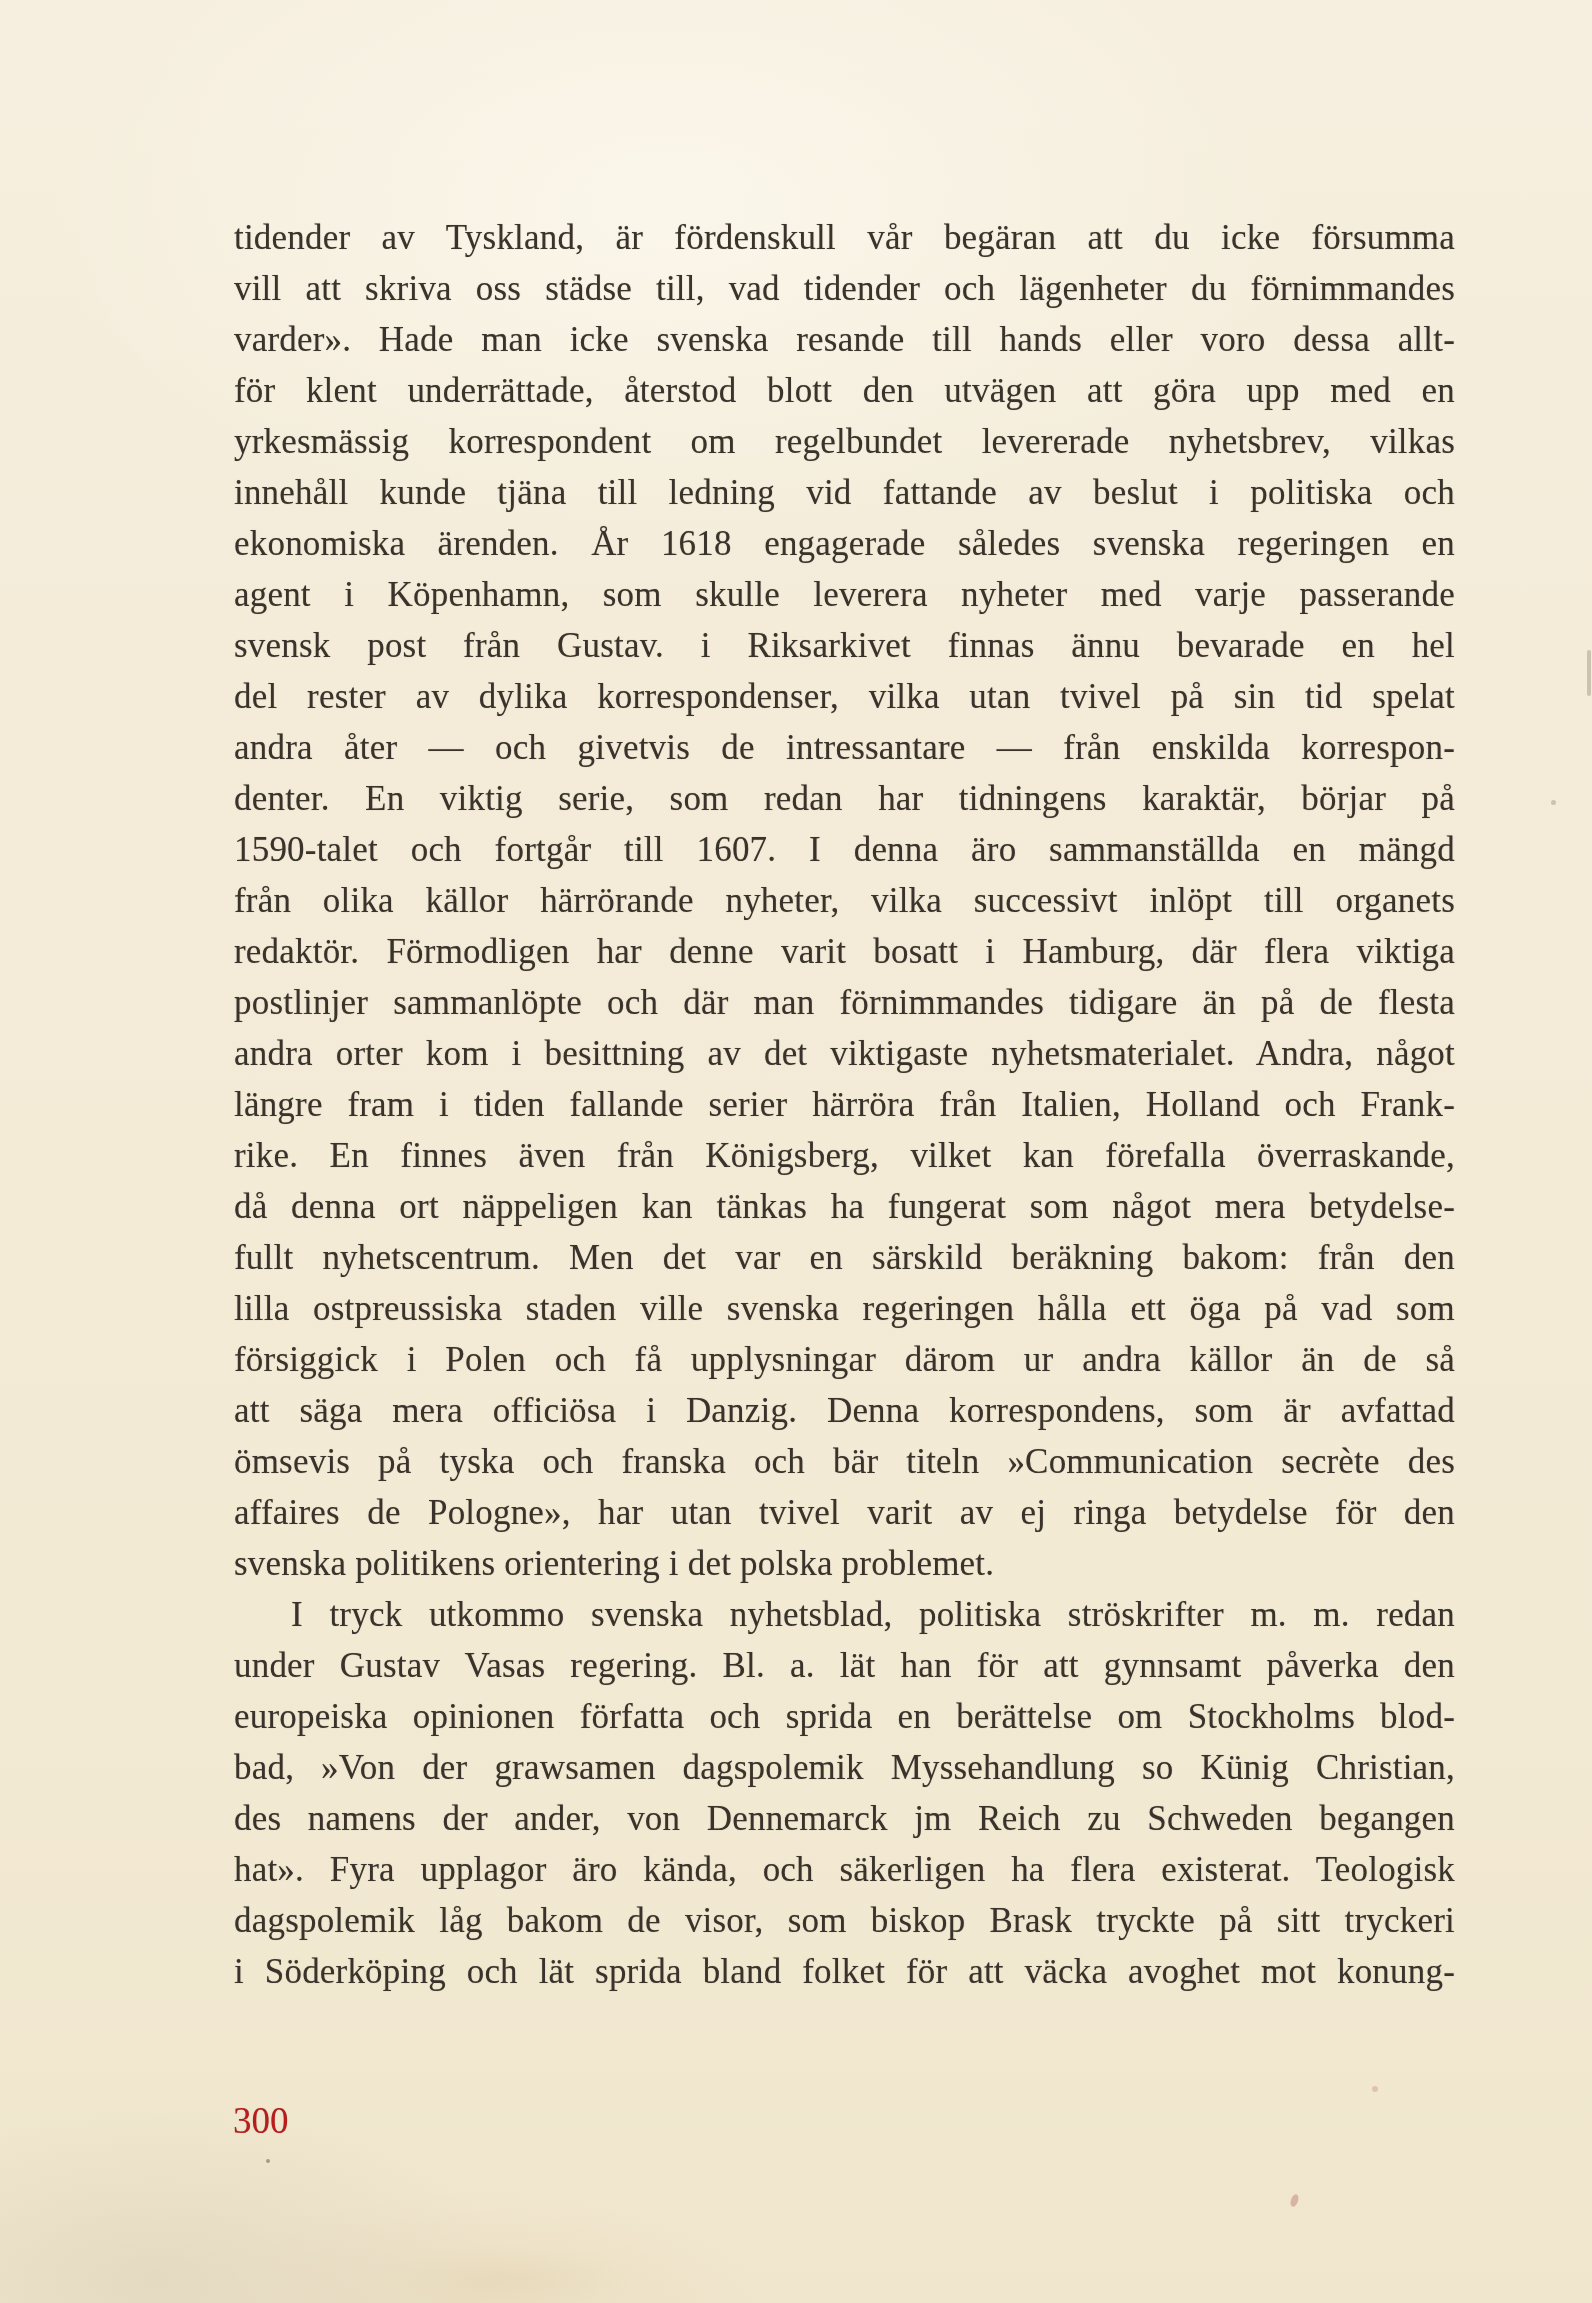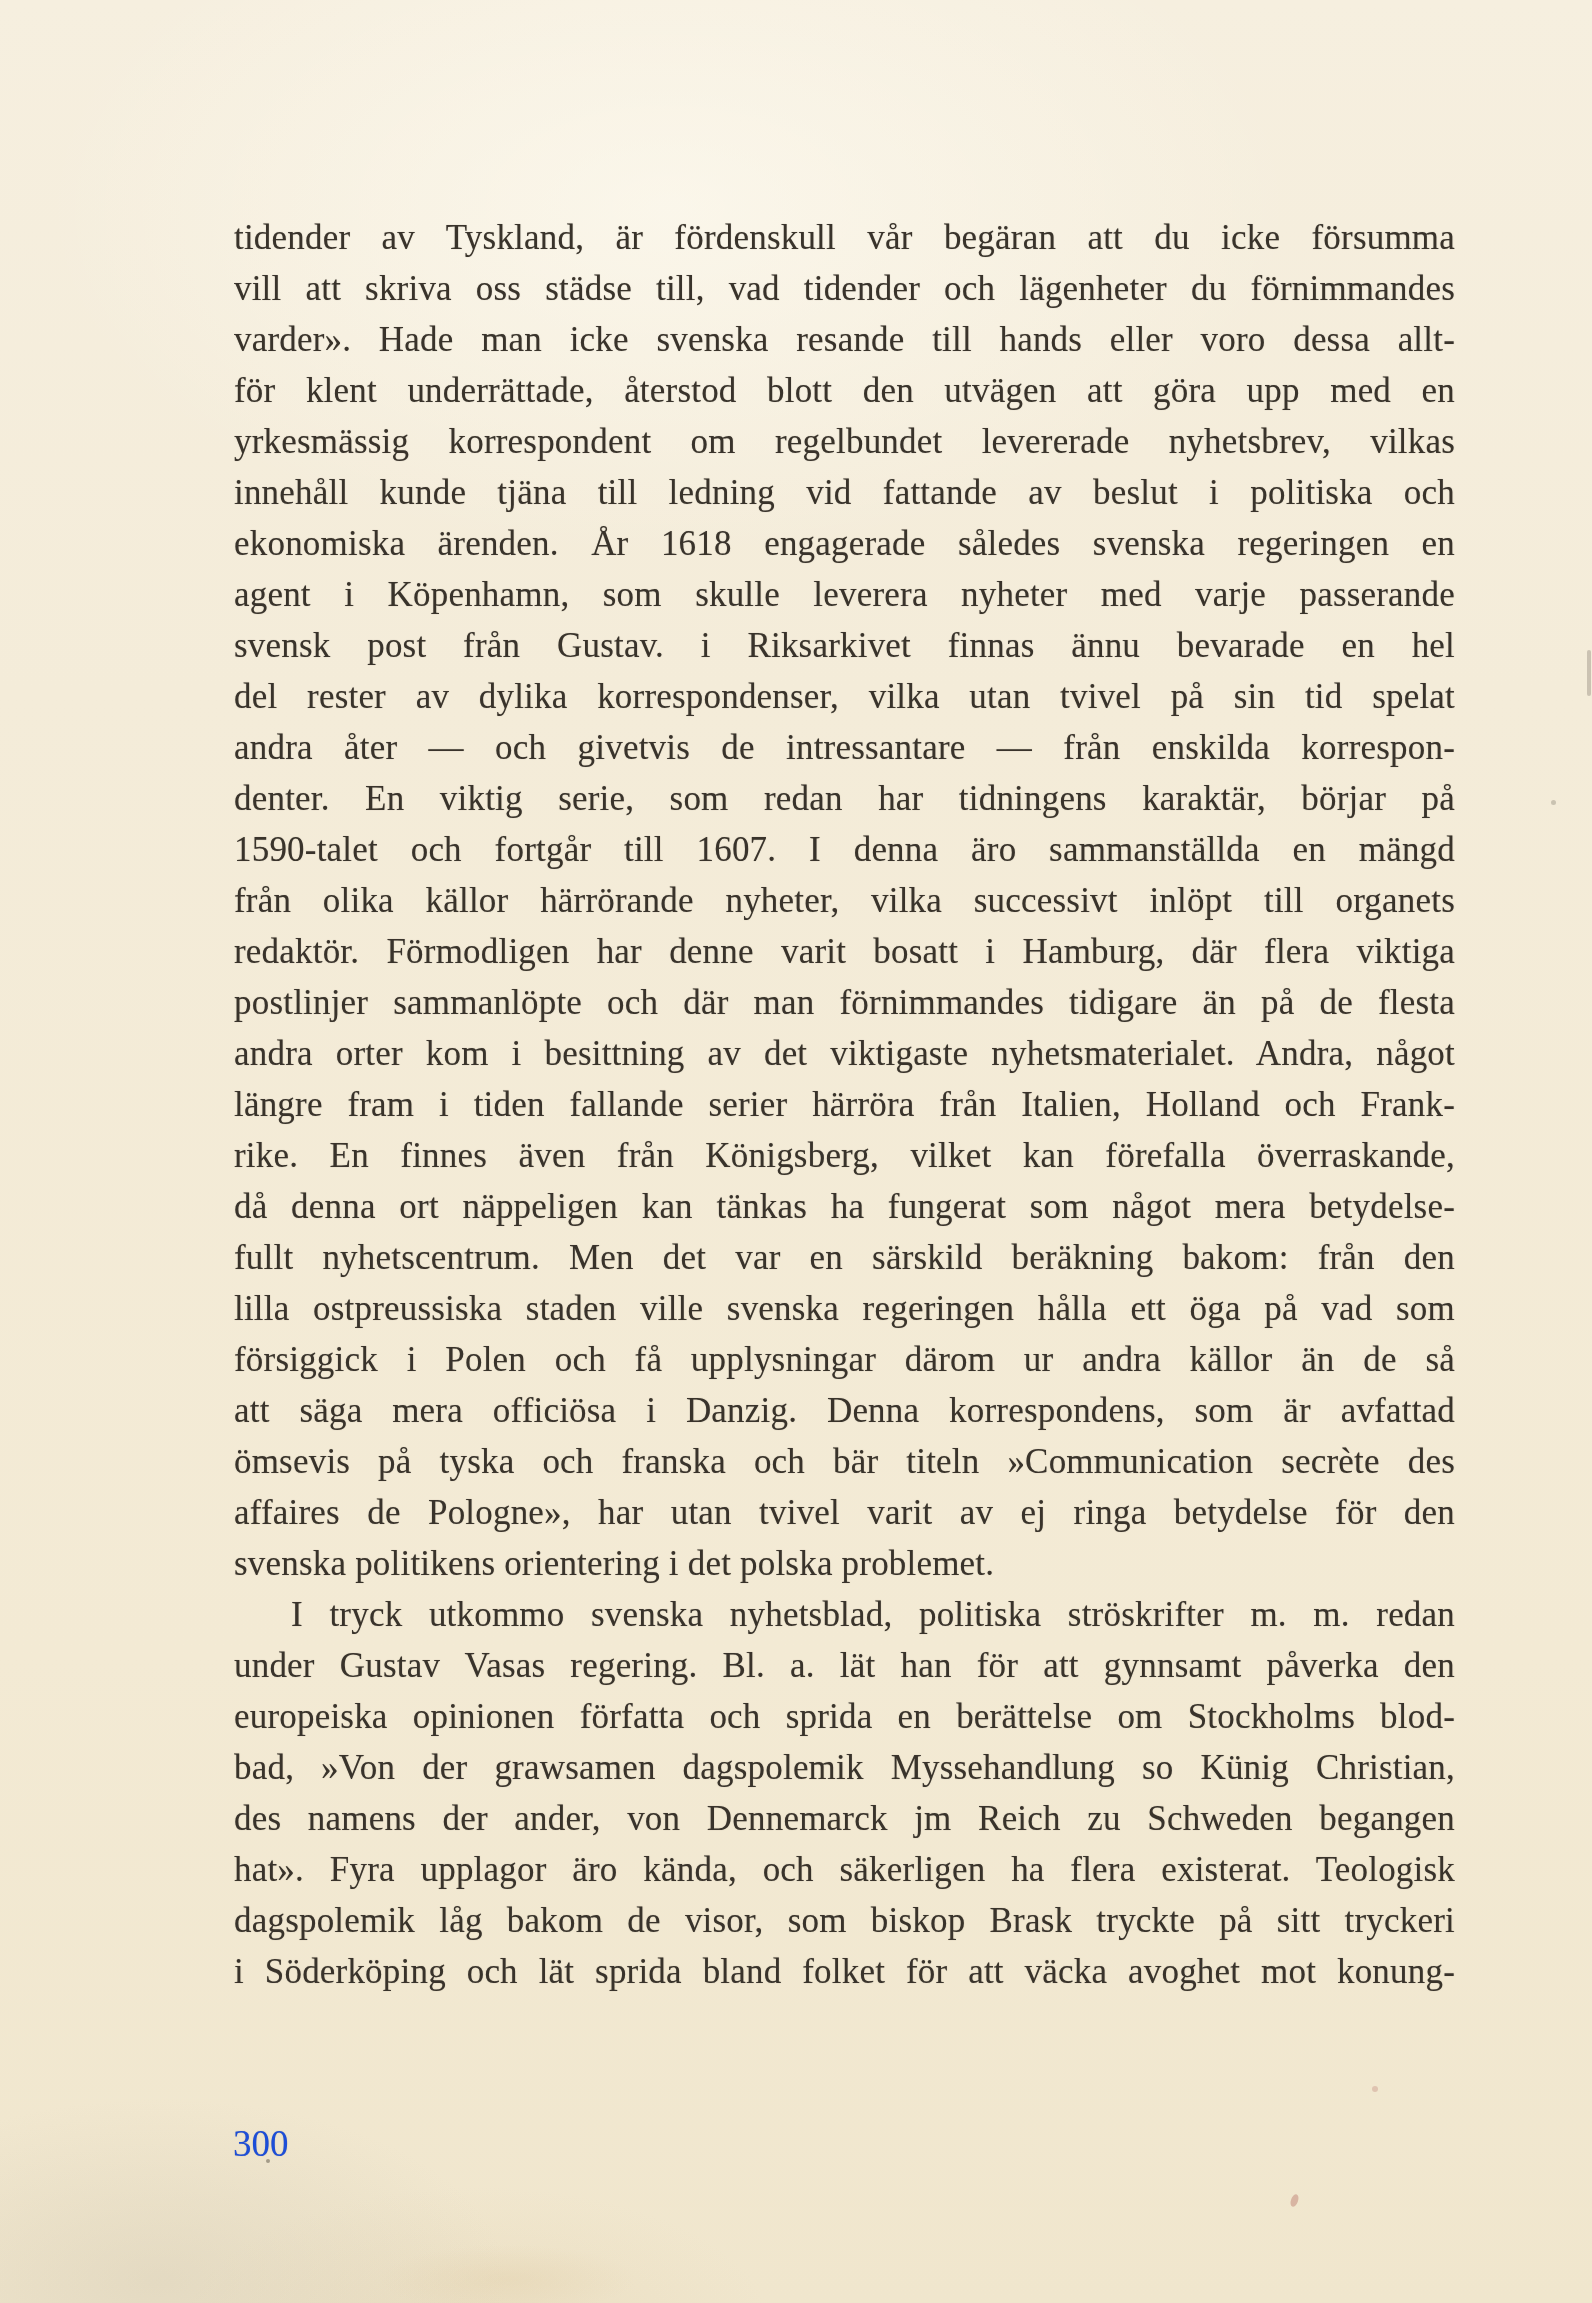--- a/index.html
+++ b/index.html
@@ -45,23 +45,22 @@
     text-align-last: left;
   }
   .para2 .line:first-child {
     text-indent: 57px;
   }
   .page-number {
     position: absolute;
     left: 233px;
     top: 2099px;
     font-size: 37px;
-    color: #1d4ed8;
+    color: #b91c1c;
     text-shadow: 0 0 1px rgba(57,51,43,0.3);
-    margin-top: 23px;
   }
   .artifact {
     position: absolute;
     pointer-events: none;
   }
   .mark-right-edge {
     left: 1587px;
     top: 650px;
     width: 4px;
     height: 46px;

